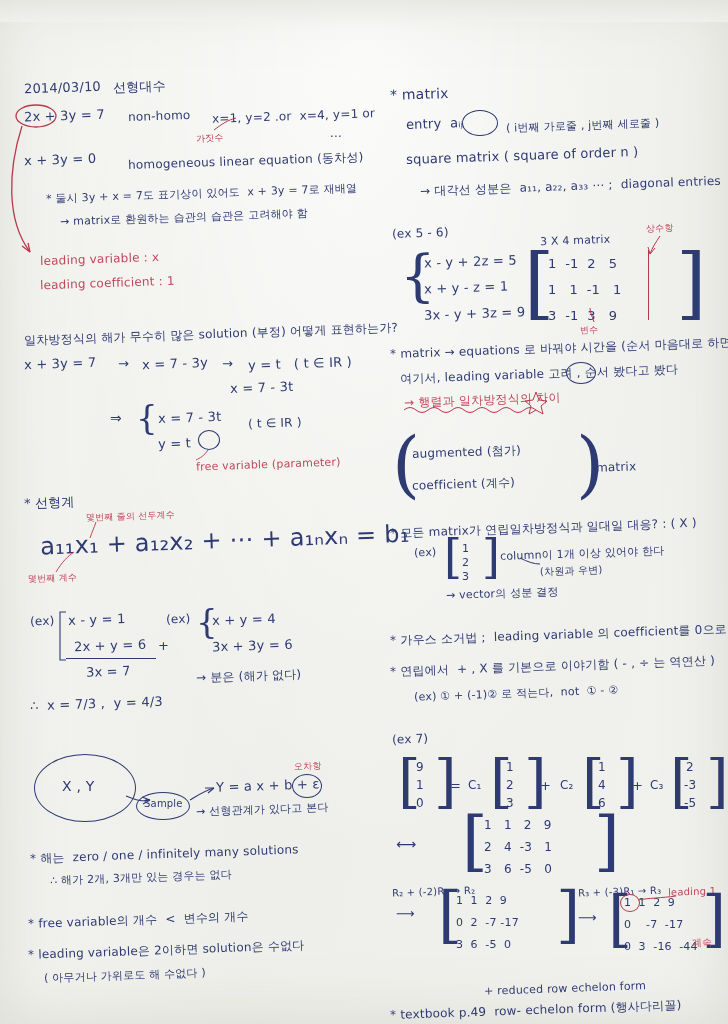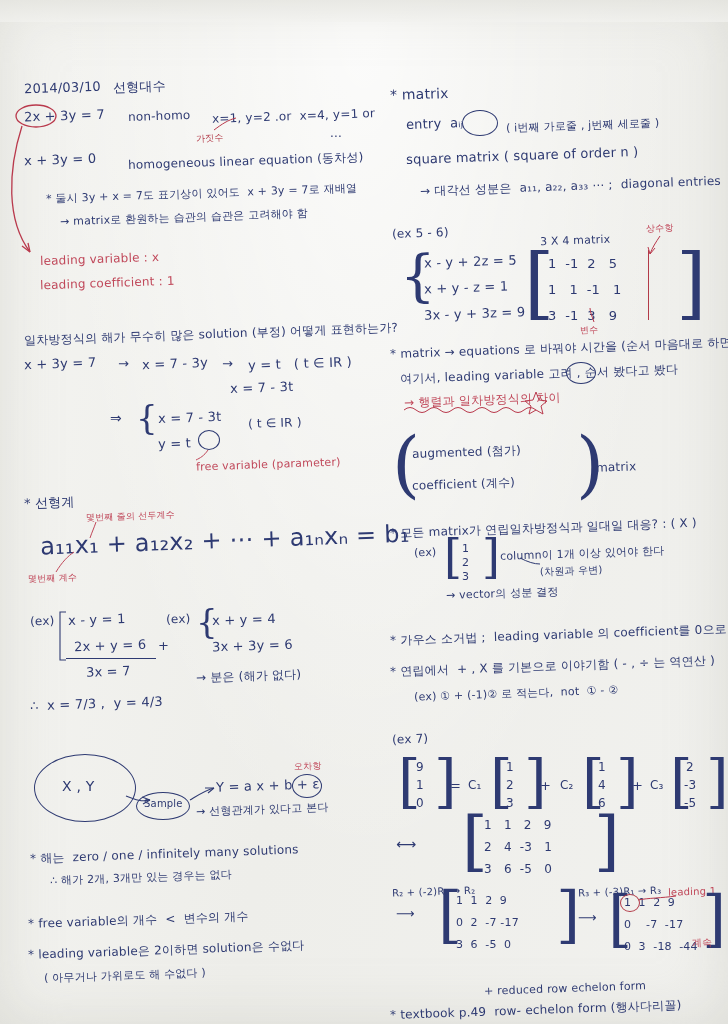--- a/index.html
+++ b/index.html
@@ -247,21 +247,21 @@
   <div class="ink blue s11" style="left:456px;top:938px;"><span>3</span>&nbsp;&nbsp;<span>6</span>&nbsp;&nbsp;<span>-5</span>&nbsp;&nbsp;<span>0</span></div>
 
   <div class="ink blue s10 slant" style="left:578px;top:886px;">R₃ + (-3)R₁ → R₃</div>
   <div class="ink redi s10 slant" style="left:668px;top:886px;">leading 1</div>
   <div class="ink blue s13" style="left:578px;top:910px;">⟶</div>
   <div class="bracket" style="left:608px;top:888px;font-size:62px;">[</div>
   <div class="bracket" style="left:702px;top:888px;font-size:62px;">]</div>
   <div class="circle-r" style="left:620px;top:894px;width:18px;height:16px;"></div>
   <div class="ink blue s11" style="left:624px;top:896px;"><span>1</span>&nbsp;&nbsp;<span>1</span>&nbsp;&nbsp;<span>2</span>&nbsp;&nbsp;<span>9</span></div>
   <div class="ink blue s11" style="left:624px;top:918px;"><span>0</span>&nbsp;&nbsp;&nbsp;&nbsp;<span>-7</span>&nbsp;&nbsp;<span>-17</span></div>
-  <div class="ink blue s11" style="left:624px;top:940px;"><span>0</span>&nbsp;&nbsp;<span>3</span>&nbsp;&nbsp;<span>-18</span>&nbsp;&nbsp;<span>-44</span></div>
+  <div class="ink blue s11" style="left:624px;top:940px;"><span>0</span>&nbsp;&nbsp;<span>3</span>&nbsp;&nbsp;<span>-16</span>&nbsp;&nbsp;<span>-44</span></div>
   <div class="ink redi s10 slant" style="left:692px;top:936px;">계속</div>
 
   <div class="ink blue s11 slant" style="left:484px;top:982px;">+ reduced row echelon form</div>
   <div class="ink blue s12 slant" style="left:390px;top:1002px;">* textbook p.49  row- echelon form (행사다리꼴)</div>
 
   <svg class="deco" viewBox="0 0 728 1024">
 
     <ellipse cx="36" cy="116" rx="20" ry="11" fill="none" stroke="#b9394c" stroke-width="1.3"></ellipse>
 
     <path d="M22,126 C8,170 6,220 30,252" fill="none" stroke="#b9394c" stroke-width="1.3"></path>

